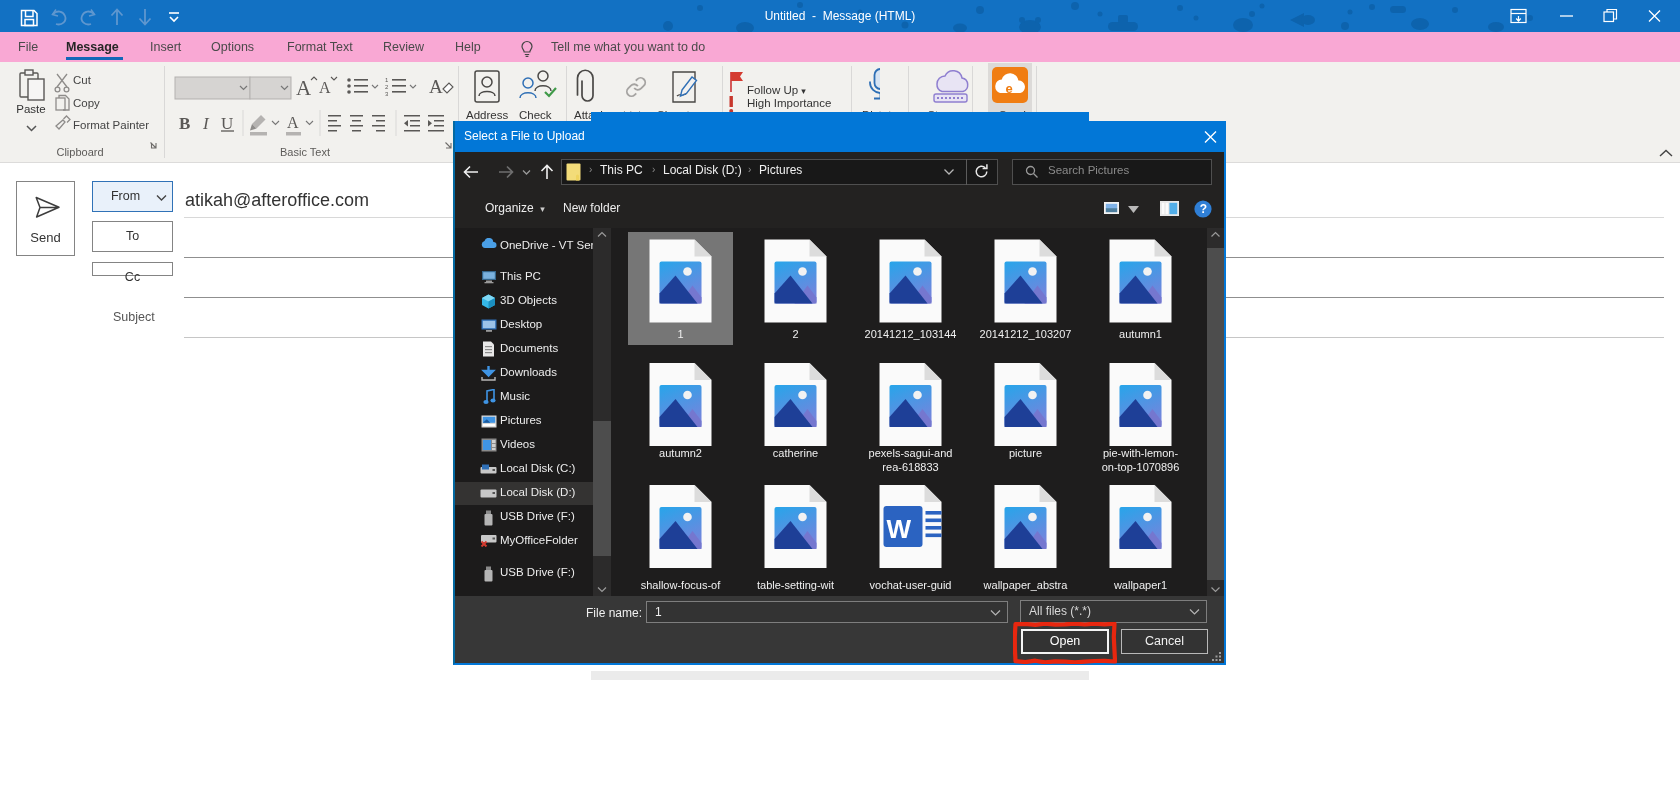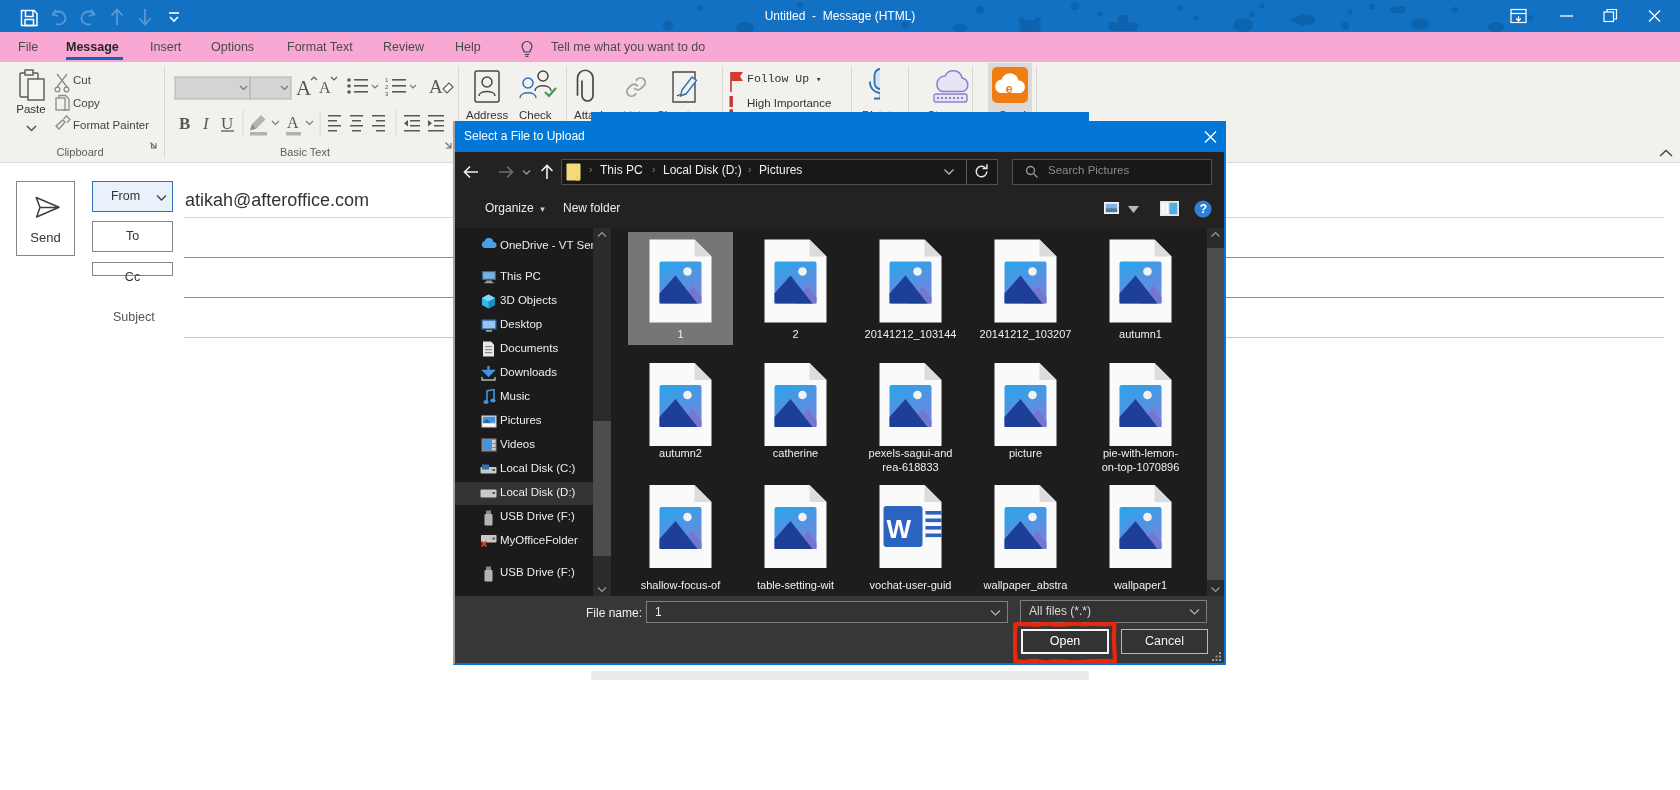--- a/index.html
+++ b/index.html
@@ -27,21 +27,21 @@
 
 
 .fieldbtn { position:absolute; background:#fff; border:1px solid #848484; color:#333; font-size:12.5px; text-align:center; }
 #send-btn { position:absolute; left:16px; top:181px; width:59px; height:75px; border:1px solid #848484; background:#fff; }
 #from-btn { left:92px; top:181px; width:81px; height:31px; background:#e9f1fa; border:1px solid #3072b7; line-height:29px;}
 #to-btn { left:92px; top:221px; width:81px; height:31px; line-height:29px;}
 #cc-btn { left:92px; top:262px; width:81px; height:14px; line-height:28px;}
 .hline { position:absolute; left:184px; width:1480px; height:1px; }
 
 
-#dlg { position:absolute; left:453px; top:121px; width:773px; height:544px; border-left:2px solid #a3a3a3; border-right:2px solid #0277d7; border-bottom:2px solid #0277d7; background:#282828; }
+#dlg { position:absolute; left:453px; top:121px; width:773px; height:544px; border-left:2px solid #0369a1; border-right:2px solid #0277d7; border-bottom:2px solid #0277d7; background:#282828; }
 #dlg-title { position:absolute; left:0; top:0; width:769px; height:31px; background:#0277d7; color:#fff; font-size:12px; line-height:31px; padding-left:9px; }
 #dlg-toolbar { position:absolute; left:0; top:31px; width:769px; height:38px; background:#232221; }
 #dlg-cmdbar { position:absolute; left:0; top:69px; width:769px; height:38px; background:#232221; color:#eee; font-size:12px; }
 #dlg-content { position:absolute; left:0; top:107px; width:769px; height:368px; background:#1e1d1d; overflow:hidden; }
 #dlg-nav { position:absolute; left:0; top:0; width:138px; height:368px; background:#1c1b1b; }
 #dlg-footer { position:absolute; left:0; top:475px; width:769px; height:67px; background:#373737; }
 .navitem { position:absolute; left:45px; color:#ededed; font-size:11.5px; white-space:nowrap; }
 .dbox { position:absolute; background:#181818; border:1px solid #4f4f4f; }
 .tile-label { position:absolute; width:115px; text-align:center; color:#f0f0f0; font-size:11px; line-height:13.5px; }
 </style>
@@ -339,21 +339,21 @@
         <rect x="414.5" y="7" width="12" height="20" rx="6" fill="#d6e4f3"></rect>
         <path d="M410 19.5 v1 a10.5 10.5 0 0 0 21 0 v-1"></path>
         <path d="M420.5 31 v5.5 M414 36.5 h13"></path>
       </g>
     </svg>
     <div class="abs rtext" style="left:466px; top:47px; color:#333;">Address</div>
     <div class="abs rtext" style="left:519px; top:47px; color:#333;">Check</div>
     <div class="abs rtext" style="left:574px; top:47px; color:#333;">Attach</div>
     <div class="abs rtext" style="left:623px; top:47px; color:#a5a3a1;">Link</div>
     <div class="abs rtext" style="left:657px; top:47px; color:#333;">Signature</div>
-    <div class="abs rtext" style="left:747px; top:10px; color:#333;font-family:Liberation Mono, monospace;">Follow Up <span style="font-size:9px;">▾</span></div>
+    <div class="abs rtext" style="left:747px; top:22px; color:#333;">Follow Up <span style="font-size:9px;">▾</span></div>
     <div class="abs rtext" style="left:747px; top:35px; color:#333;">High Importance</div>
     <div class="abs rtext" style="left:862px; top:47px; color:#333;">Dictate</div>
 
     <svg class="abs" style="left:920px; top:0;" width="80" height="101" viewBox="0 0 80 101">
       <g fill="#e8e4f4" stroke="#8f7fd0" stroke-width="1.5">
         <path d="M17 22 a8 8 0 0 1 8 -8 a9 9 0 0 1 17 2 a7 7 0 0 1 1 13.5 h-21 a7.5 7.5 0 0 1 -5 -7.5"></path>
       </g>
       <g fill="#e8e4f4" stroke="#8f7fd0" stroke-width="1.4">
         <rect x="14" y="32" width="33" height="8" rx="2"></rect>
       </g>

